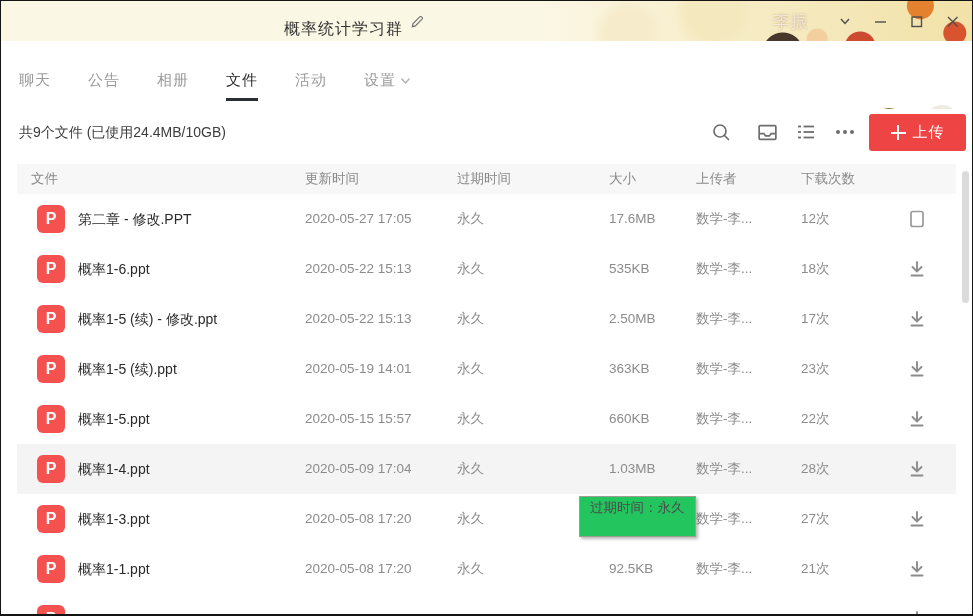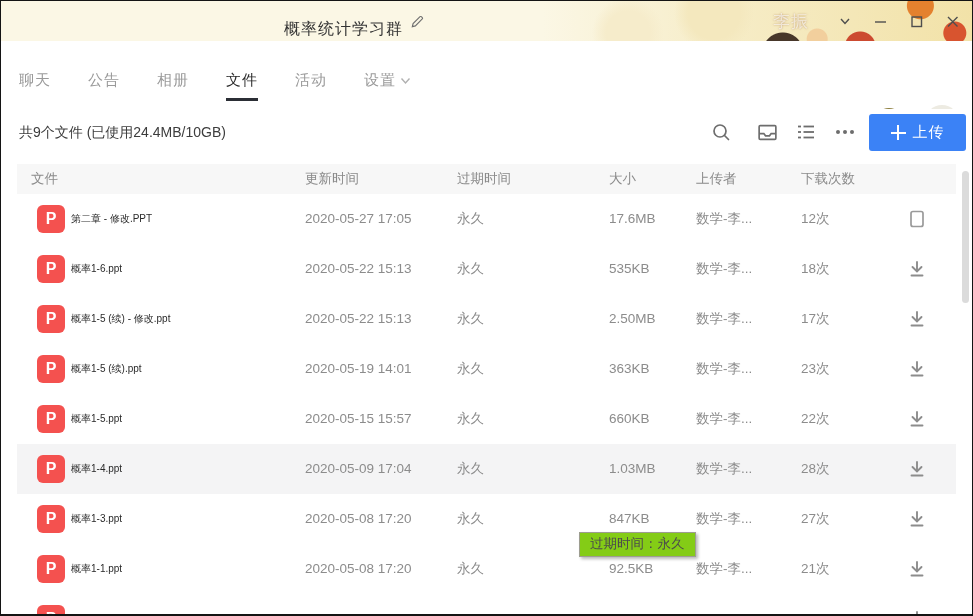--- a/index.html
+++ b/index.html
@@ -78,32 +78,32 @@
   .col-0 { left:14px; } .col-1 { left:288px; } .col-2 { left:440px; }
   .col-3 { left:592px; } .col-4 { left:679px; } .col-5 { left:784px; }
 
   .rows { position:absolute; top:193px; left:16px; right:16px; }
   .row { position:relative; height:50px; background:#fff; }
   .row.highlighted { background:#f4f4f5; }
   .ppt-icon { position:absolute; left:20px; top:11px; width:28px; height:28px; background:#f4514f;
     border-radius:6px; color:#fff; display:flex; align-items:center; justify-content:center;
     font-size:16px; font-weight:bold; font-family:"Liberation Sans",sans-serif; }
   .cell { position:absolute; top:0; line-height:50px; font-size:13.5px; color:#8c8c8c; white-space:nowrap; }
-  .cell.name { left:54px; font-size:10px; color:#2a2a2a; cursor:pointer; }
+  .cell.name { left:61px; font-size:14px; color:#2a2a2a; cursor:pointer; }
   .cell.updated { left:288px; } .cell.expiry { left:440px; }
   .cell.size { left:592px; } 
   .cell.uploader { left:679px; width:76px; overflow:hidden; text-overflow:ellipsis; }
   .cell.downloads { left:784px; }
   .action { position:absolute; left:886px; top:0; width:28px; height:50px;
     display:flex; align-items:center; justify-content:center; cursor:pointer; }
 
   
-  .tooltip { position:absolute; left:578px; top:495px; padding:2px 10px 3px; background:#84cc16;
+  .tooltip { position:absolute; left:578px; top:495px; padding:2px 10px 19px; background:#22c55e;
     border:1px solid #9d9d90; box-shadow:2px 2px 3px rgba(0,0,0,.28); font-size:13.5px; color:#4c4c4c;
-    z-index:50; white-space:nowrap;margin-top:36px; }
+    z-index:50; white-space:nowrap; }
 
   
   .scroll-thumb { position:absolute; right:3px; top:170px; width:7px; height:132px;
     background:#dbdbdb; border-radius:4px; cursor:pointer; }
 </style>
 </head>
 <body>
 
 <div class="window">
 
@@ -219,21 +219,21 @@
           <line x1="8.5" y1="11" x2="19" y2="11"></line>
           <line x1="3" y1="16.5" x2="6" y2="16.5"></line>
           <line x1="8.5" y1="16.5" x2="19" y2="16.5"></line>
         </svg>
     </div>
     <div class="tb-icon tb-more">
         <i></i>
         <i></i>
         <i></i>
       </div>
-    <button class="upload-btn" style="background: #3b82f6;">
+    <button class="upload-btn" style="background: #ef4444;">
       <span class="upload-plus"></span>
       <span>上传</span>
     </button>
   </div>
 
   <div class="thead">
       <span class="col col-0">文件</span>
       <span class="col col-1">更新时间</span>
       <span class="col col-2">过期时间</span>
       <span class="col col-3">大小</span>

